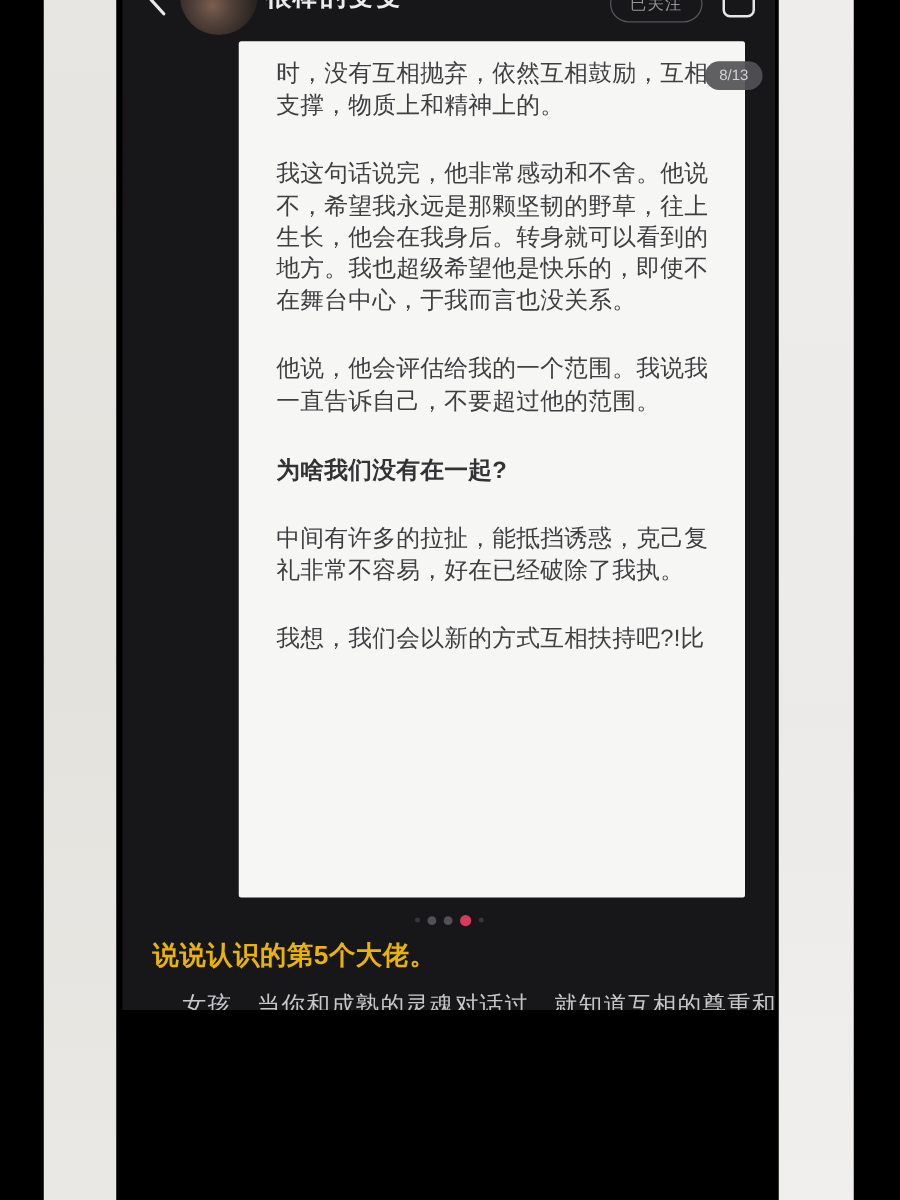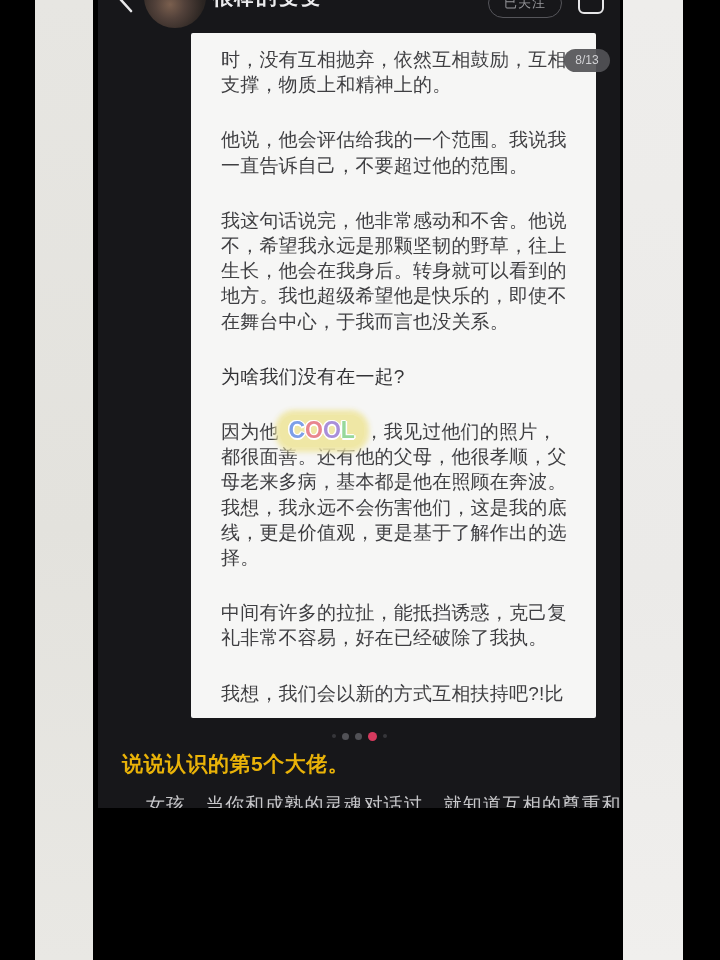--- a/index.html
+++ b/index.html
@@ -23,21 +23,21 @@
   #username { position:absolute; left:114px; top:-17px; font-size:21px; font-weight:bold; color:#ececee; letter-spacing:1px; white-space:nowrap; }
   #follow-btn { position:absolute; left:390px; top:-12px; width:74px; height:30px; border:1.5px solid #55555a;
                 border-radius:15px; color:#96969a; font-size:13px; text-align:center; line-height:27px; letter-spacing:1px; background:transparent; }
   #share-btn { position:absolute; left:480px; top:-10px; width:26px; height:24px; border:2.5px solid #e6e6e8; border-radius:6px; background:transparent; }
 
   
   #card { position:absolute; left:57px; top:33px; width:405px; height:685px; background:#f6f6f5; border-radius:2px;
           overflow:hidden; padding:14px 29px 0 30px;margin-left:36px; }
   #card p { font-size:19px; line-height:25.2px; letter-spacing:0.2px; color:#3f3f42; margin:0 0 30px 0;
             white-space:pre-line; text-align:justify; }
-  #card p.bold { font-weight:normal; color:#333336; }
+  #card p.bold { font-weight:bold; color:#333336; }
   #card p:last-child { margin-bottom:0; }
 
   .cool-sticker { display:inline-block; position:relative; width:84px; height:32px; vertical-align:middle;
                   margin:-7px 1px -3px 1px; background:#efe7a5; border-radius:14px;
                   box-shadow:0 0 5px 5px rgba(239,231,165,0.95); text-align:center; line-height:31px; white-space:nowrap; }
   .cool-sticker span { display:inline-block; font-weight:bold; font-size:23px; letter-spacing:0px;
                   text-shadow:-1.5px 0 #fff,1.5px 0 #fff,0 -1.5px #fff,0 1.5px #fff,-1px -1px #fff,1px 1px #fff; }
 
   
   #page-badge { position:absolute; left:466px; top:49px; width:46px; height:23px; background:rgba(82,82,86,0.92);
@@ -81,34 +81,28 @@
       </div>
       <div id="avatar"></div>
       <div id="username">很棒的变变</div>
       <div id="follow-btn">已关注</div>
       <div id="share-btn"></div>
     </div>
 
     <div id="card">
       <p>时，没有互相抛弃，依然互相鼓励，互相
 支撑，物质上和精神上的。</p>
-      <p>他说，他会评估给我的一个范围。我说我
-一直告诉自己，不要超过他的范围。</p>
       <p>我这句话说完，他非常感动和不舍。他说
 不，希望我永远是那颗坚韧的野草，往上
 生长，他会在我身后。转身就可以看到的
 地方。我也超级希望他是快乐的，即使不
 在舞台中心，于我而言也没关系。</p>
+      <p>他说，他会评估给我的一个范围。我说我
+一直告诉自己，不要超过他的范围。</p>
       <p class="bold">为啥我们没有在一起?</p>
-      <p><span>因为他</span><span class="cool-sticker"><span style="color: rgb(125, 159, 232);">C</span><span style="color: rgb(232, 134, 143);">O</span><span style="color: rgb(169, 143, 217);">O</span><span style="color: rgb(151, 216, 155);">L</span></span><span>，我见过他们的照片，
-都很面善。还有他的父母，他很孝顺，父
-母老来多病，基本都是他在照顾在奔波。
-我想，我永远不会伤害他们，这是我的底
-线，更是价值观，更是基于了解作出的选
-择。</span></p>
       <p>中间有许多的拉扯，能抵挡诱惑，克己复
 礼非常不容易，好在已经破除了我执。</p>
       <p>我想，我们会以新的方式互相扶持吧?!比</p>
     </div>
 
     <div id="page-badge">8/13</div>
 
     <div id="dots">
       <div class="dot dot-xs" style="background: rgb(81, 81, 86);"></div>
       <div class="dot dot-md" style="background: rgb(81, 81, 86);"></div>

